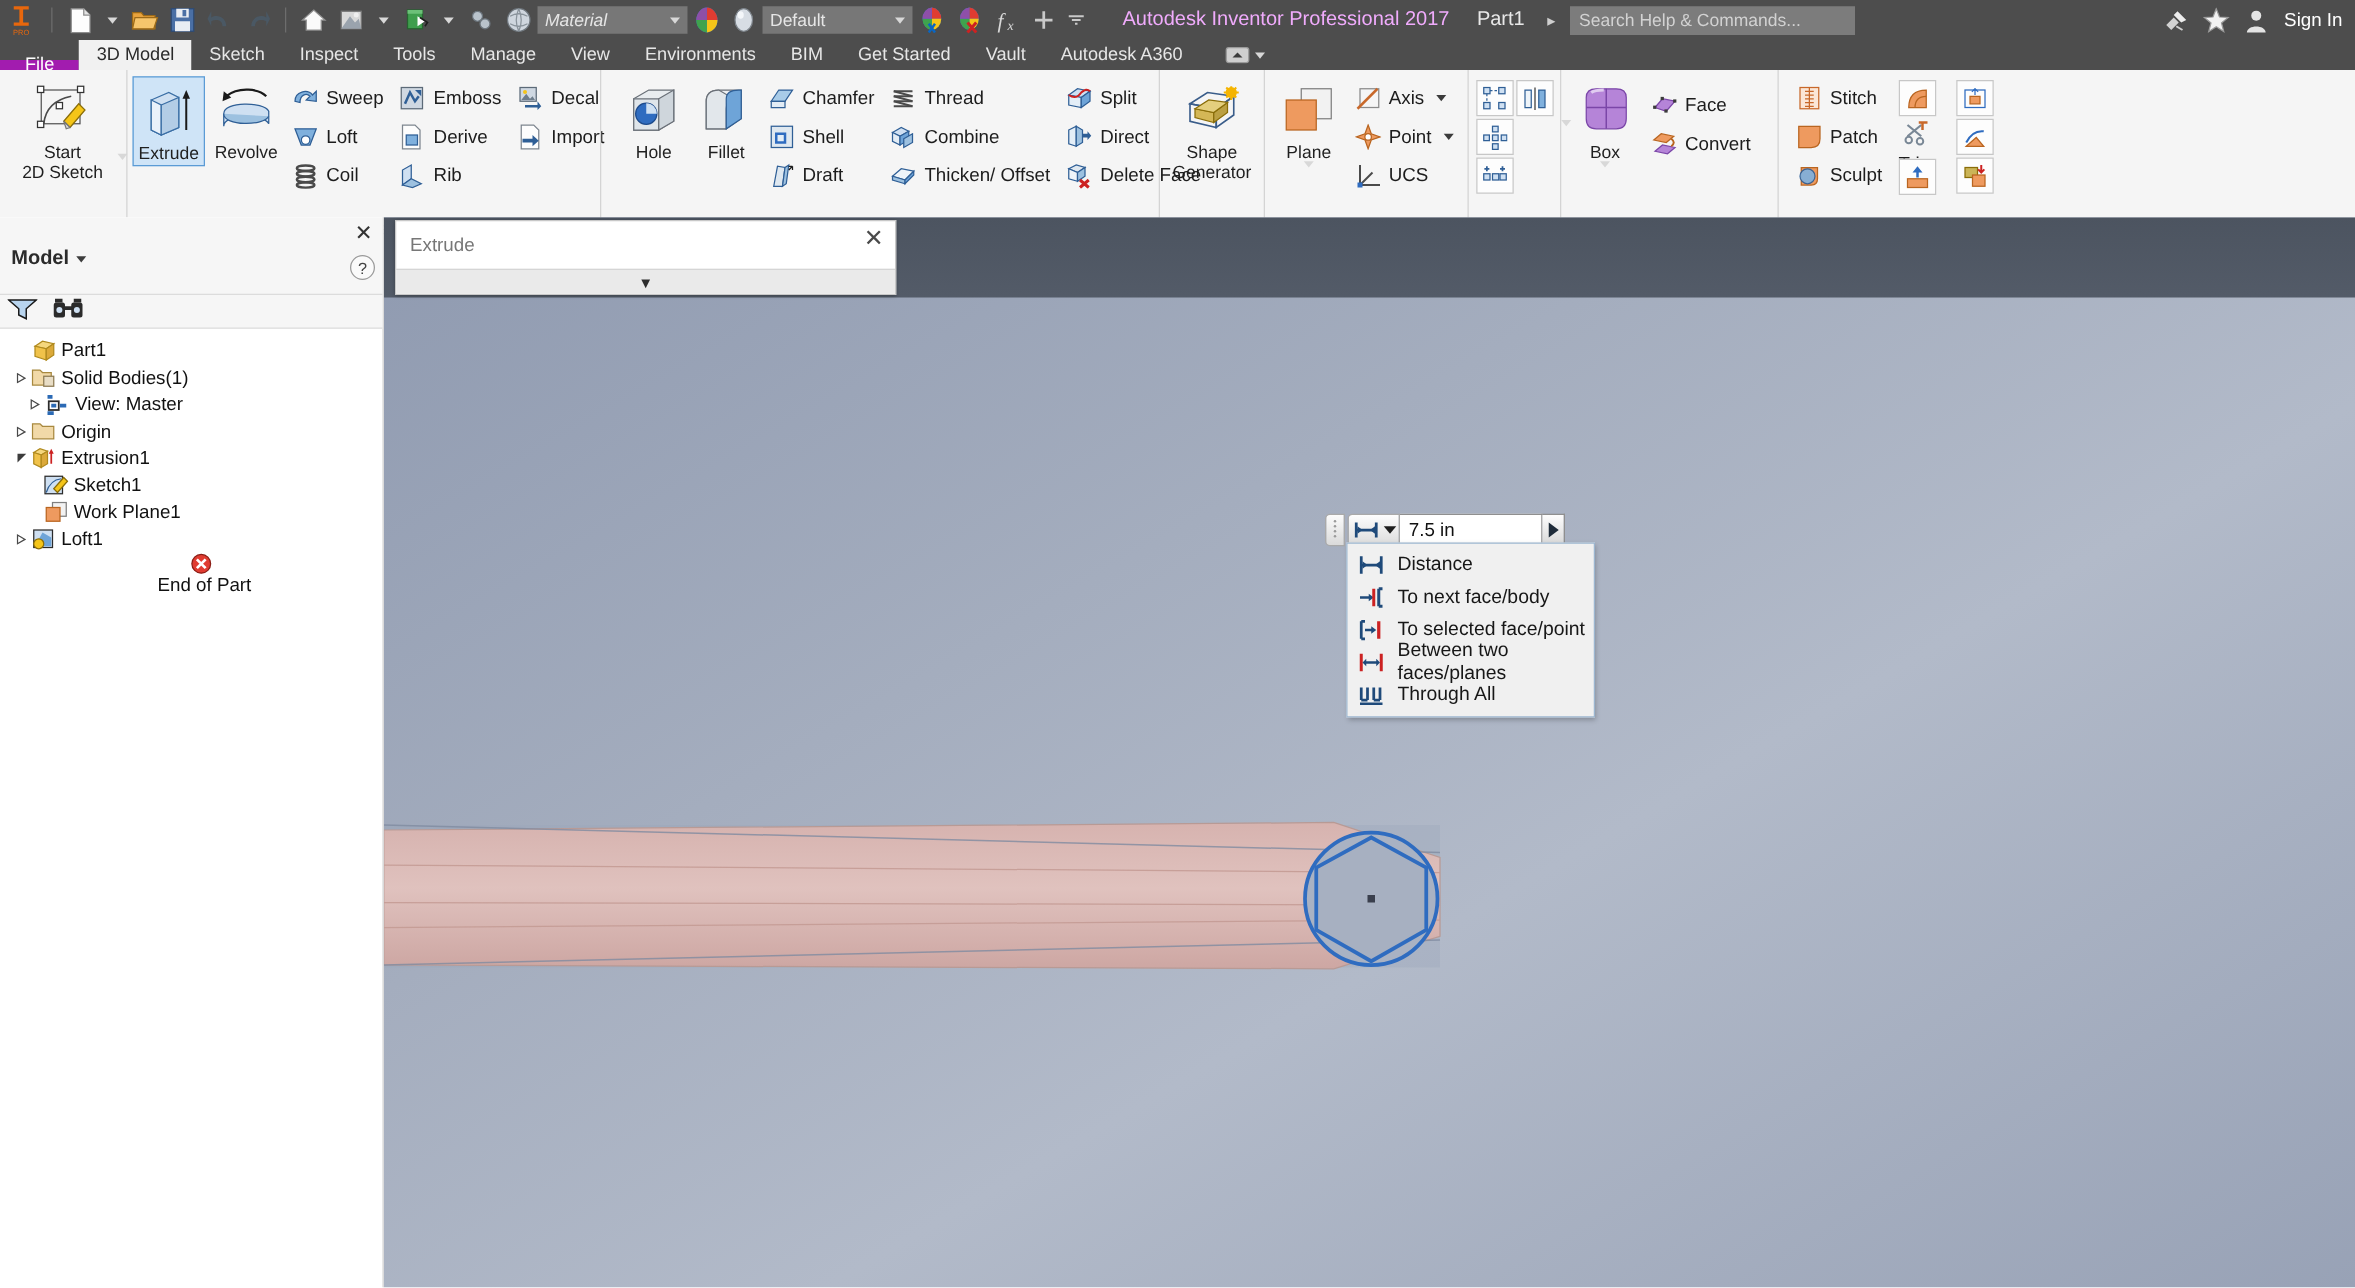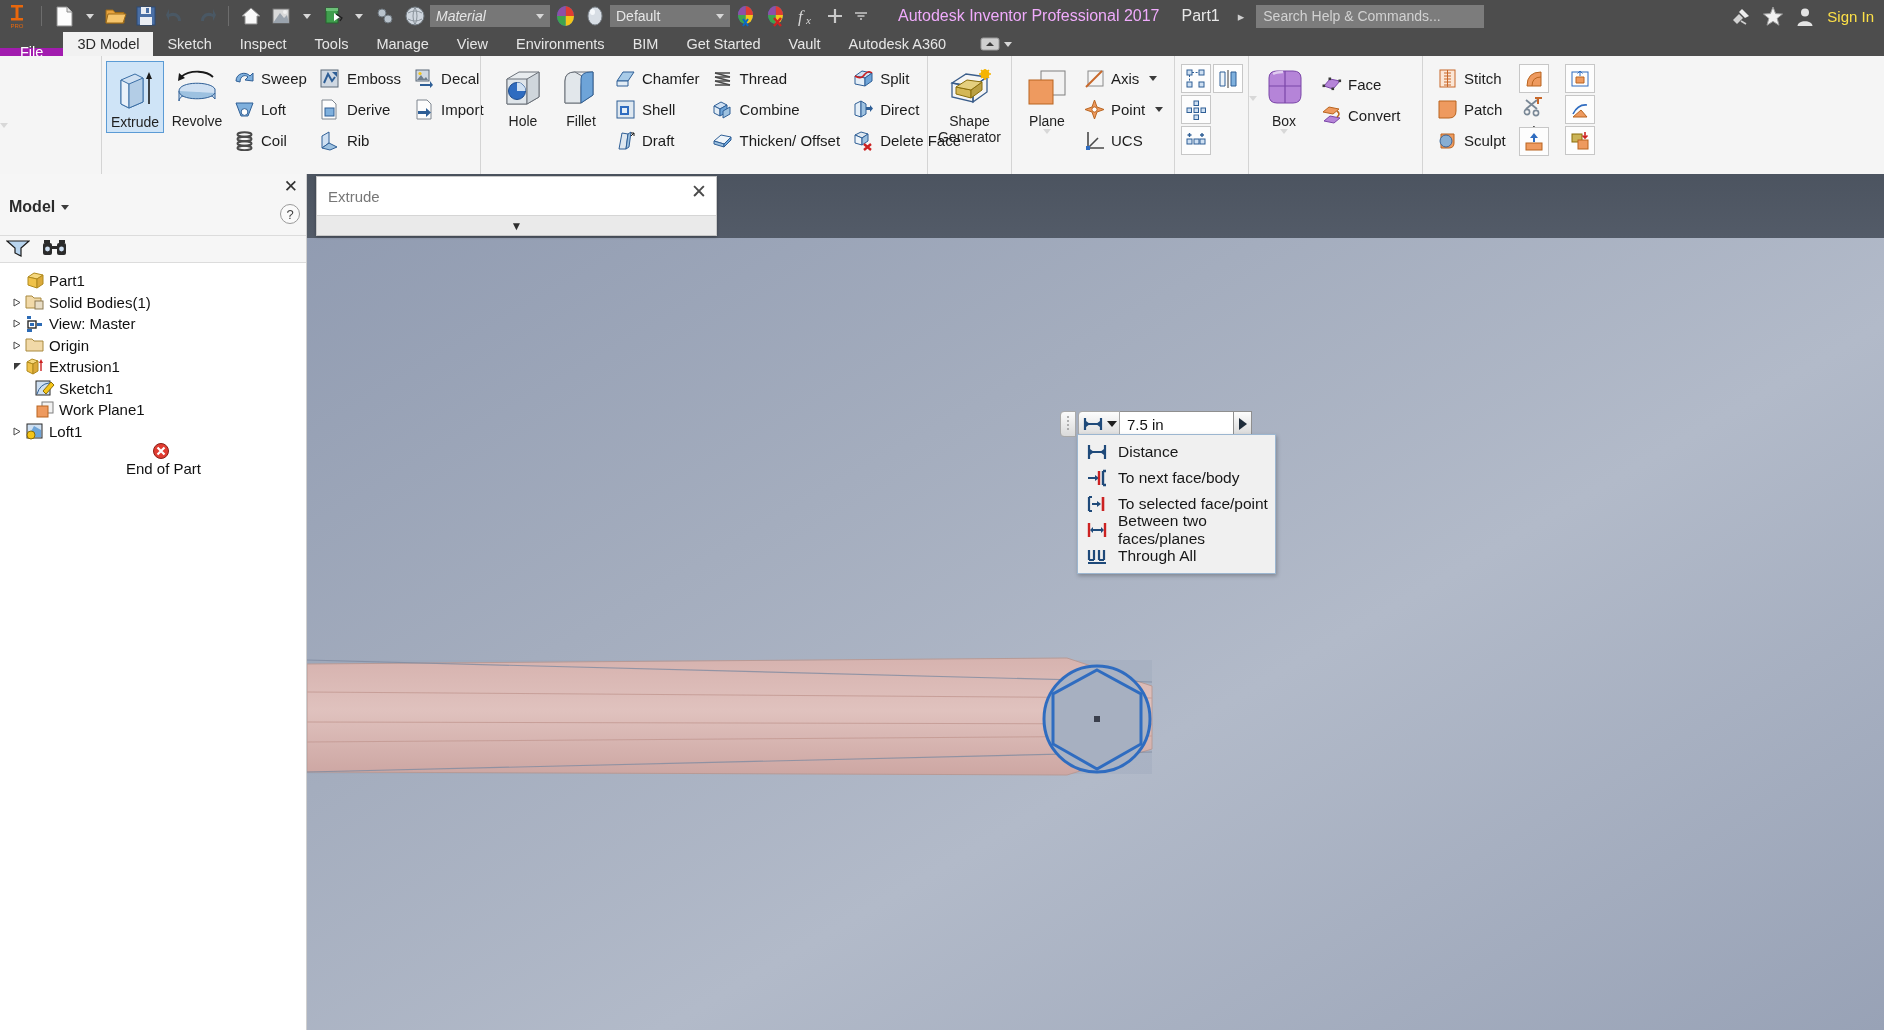--- a/index.html
+++ b/index.html
@@ -33,21 +33,21 @@
   .title-text {
     color:#f0abfc; font-size:16px; margin-left:26px; white-space:nowrap;
   }
   .title-part { color:#e8e8e8; font-size:16px; margin-left:22px; }
   .title-arrow { color:#cfcfcf; font-size:13px; margin-left:18px; }
   .searchbox {
     margin-left:12px; width:228px; height:23px; background:#7c7c7c;
     color:#d2d2d2; font-size:14px; display:flex; align-items:center; padding:0 7px;
   }
   .qat-right { margin-left:auto; display:flex; align-items:center; padding-right:10px; gap:2px; }
-  .signin { color:#fde047; font-size:15px; margin-left:5px; }
+  .signin { color:#ffffff; font-size:15px; margin-left:5px; }
 
   
   .tabs {
     position:absolute; left:0; top:32px; width:1884px; height:24px;
     background:#4d4d4d; display:flex; align-items:stretch; font-size:14.5px;
   }
   .tab { padding:0 14px; display:flex; align-items:center; color:#e6e6e6; white-space:nowrap; }
   .tab.file { background:#a21caf; color:#ffffff; padding:0 20px;margin-top:16px; }
   .tab.active { background:#f1f1f1; color:#2a2a2a; }
   .tab-a360-icon { margin-left:20px; display:flex; align-items:center; gap:4px; }
@@ -363,20 +363,36 @@
           <path d="M6 9 L10 5 L14 9 Z" fill="#3c3c3c"></path>
         </svg>
       <span class="caret"></span>
     </div>
   </div>
 
   <div class="ribbon">
 
     <div class="panel" style="width:101px;">
       <div class="panel-body">
+        <div class="big-btn wide" style="width:92px;">
+          <span class="big-ico">
+            <svg width="46" height="44" viewBox="0 0 46 44">
+              <rect x="6" y="5" width="31" height="27" fill="none" stroke="#555" stroke-dasharray="0"></rect>
+              <rect x="3" y="2" width="5" height="5" fill="#fff" stroke="#333"></rect>
+              <rect x="35" y="2" width="5" height="5" fill="#fff" stroke="#333"></rect>
+              <rect x="3" y="30" width="5" height="5" fill="#fff" stroke="#333"></rect>
+              <rect x="18" y="15" width="5" height="5" fill="#fff" stroke="#333"></rect>
+              <path d="M8 32 Q10 14 30 10" fill="none" stroke="#4a4a4a" stroke-width="1.4"></path>
+              <path d="M24 30 L36 16 L41 21 L29 35 Z" fill="#f5c518" stroke="#8a6d08"></path>
+              <path d="M24 30 L26 36 L29 35 Z" fill="#ddd" stroke="#777"></path>
+            </svg>
+          </span>
+          <span class="big-lbl">Start</span>
+          <span class="big-lbl">2D Sketch</span>
+        </div>
         <span class="caret" style="margin-top:62px;margin-left:-4px;"></span>
       </div>
       <div class="panel-label">Sketch</div>
     </div>
 
     <div class="panel" style="width:379px;">
       <div class="panel-body">
         <div class="big-btn selected" style="width:58px;">
           <span class="big-ico">
             <svg width="44" height="44" viewBox="0 0 44 44">
@@ -971,21 +987,21 @@
         </span>
         <span class="tico">
           <svg width="20" height="18" viewBox="0 0 20 18">
               <path d="M1 3 H7 L9 5 H16 V15 H1 Z" fill="#f1d9a8" stroke="#a8893f"></path>
               <rect x="10" y="8" width="8" height="8" fill="#e8ddc6" stroke="#8d7a52"></rect>
             </svg>
         </span>
         <span class="tlabel">Solid Bodies(1)</span>
       </div>
 
-      <div class="tnode" style="padding-left:10px;">
+      <div class="tnode" style="padding-left:10px;margin-left:11px;">
         <span class="tarrow">
           <svg width="8" height="9" viewBox="0 0 8 9">
               <path d="M1 1 L7 4.5 L1 8 Z" fill="none" stroke="#4a4a4a"></path>
             </svg>
         </span>
         <span class="tico">
           <svg width="20" height="18" viewBox="0 0 20 18">
               <rect x="2" y="1" width="4" height="3" fill="#2b6ab5"></rect>
               <rect x="3" y="6" width="8" height="7" fill="none" stroke="#2b2b2b" stroke-width="1.4"></rect>
               <rect x="5" y="8" width="4" height="3" fill="#2b6ab5"></rect>

